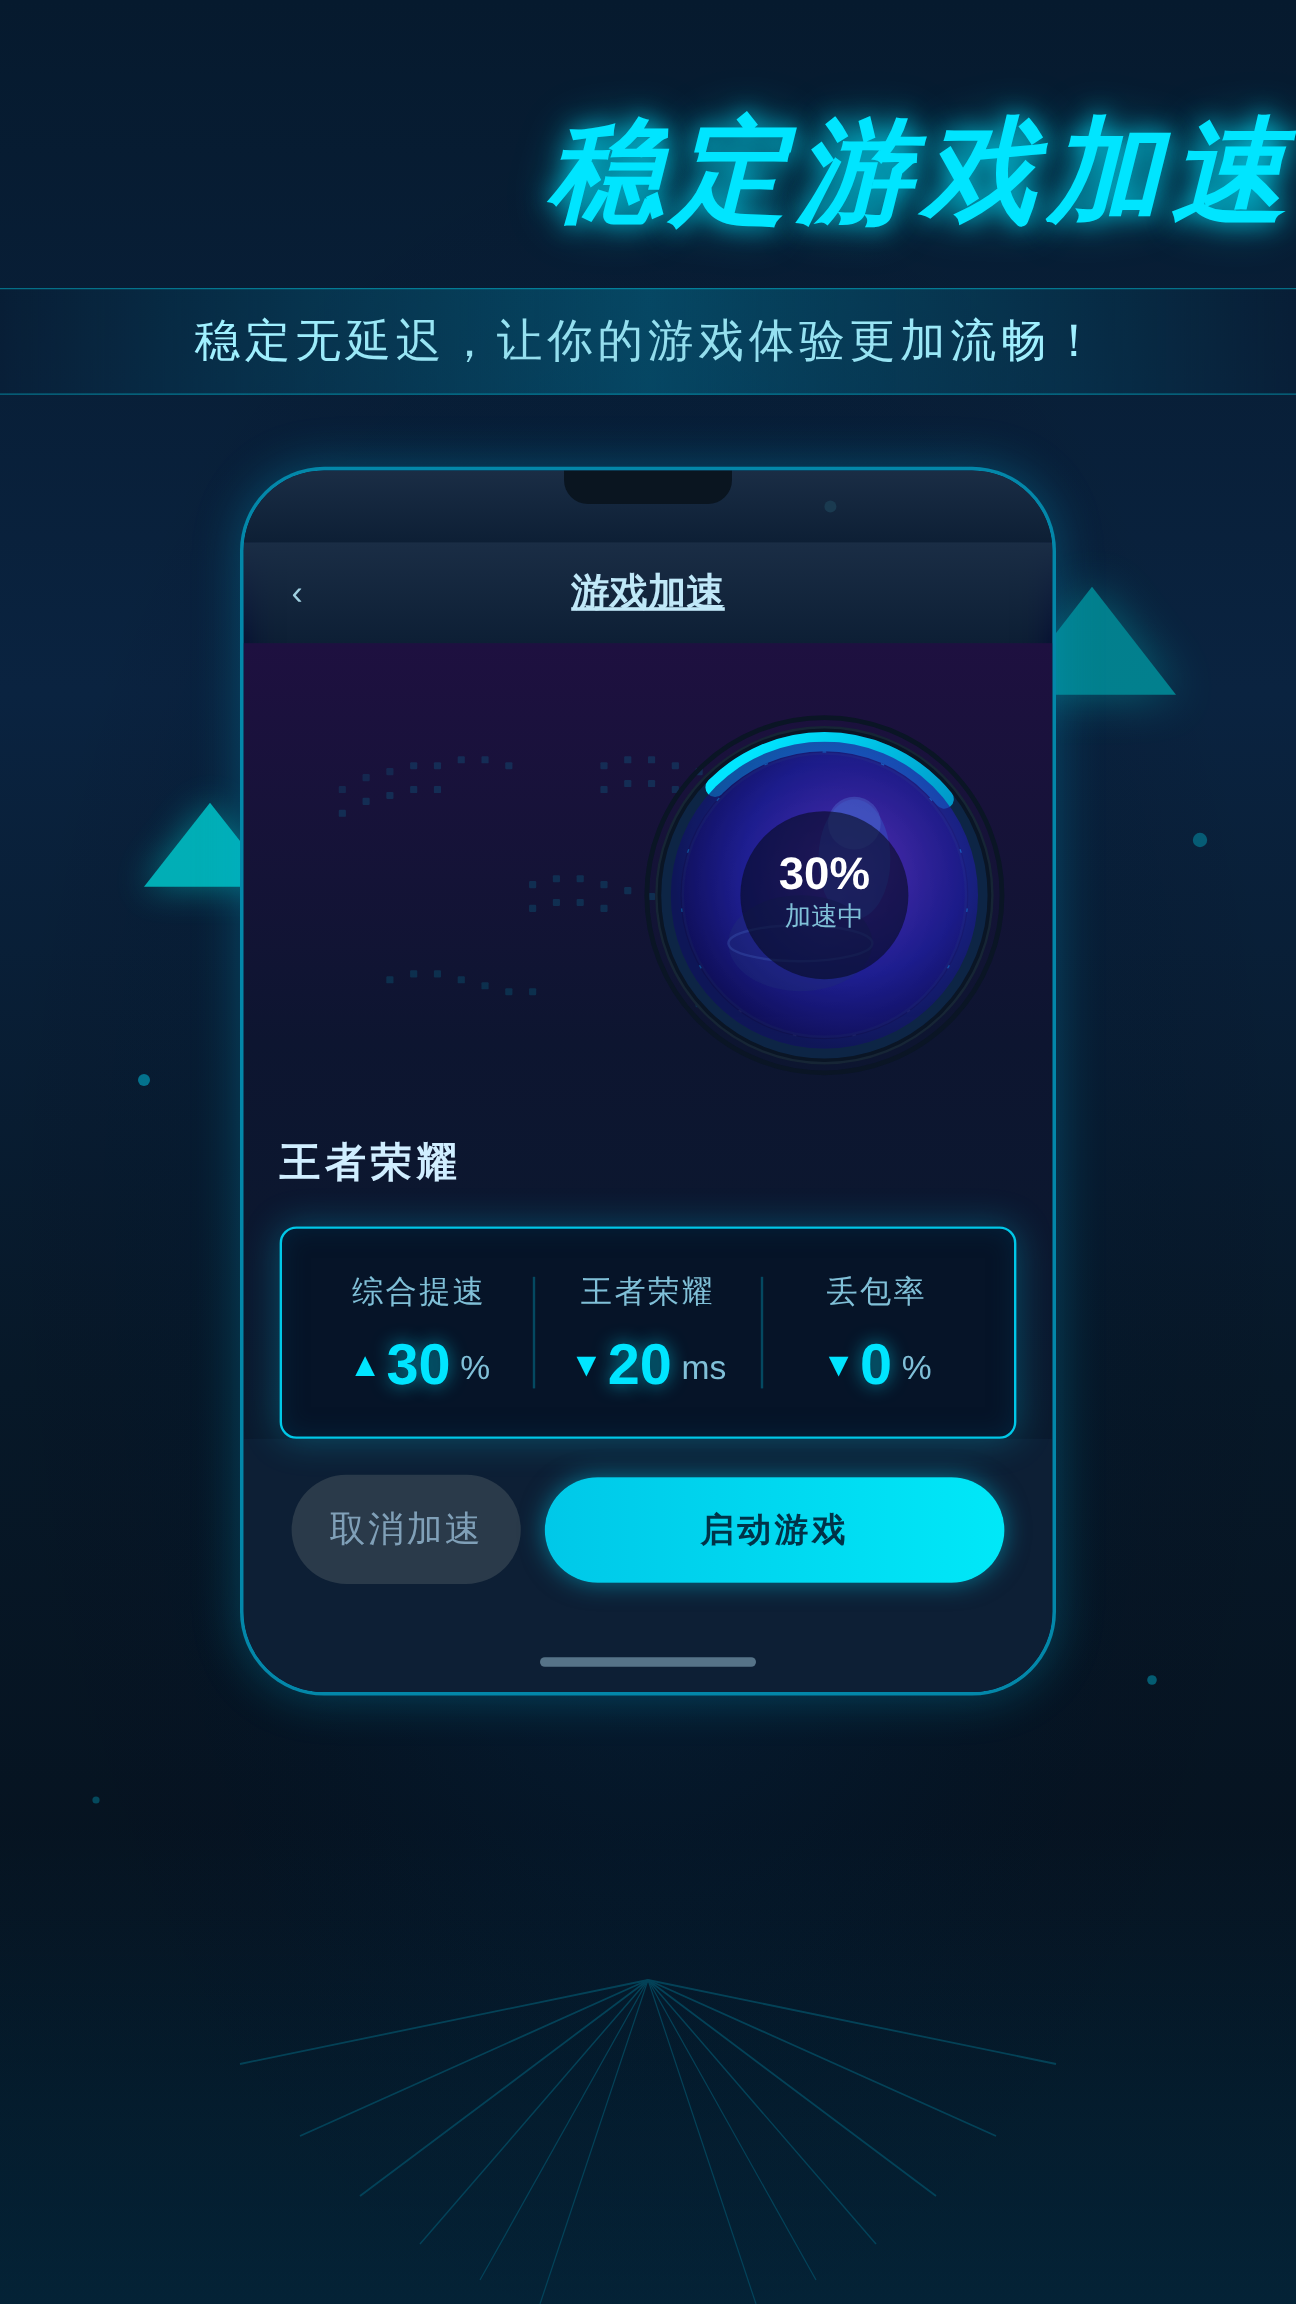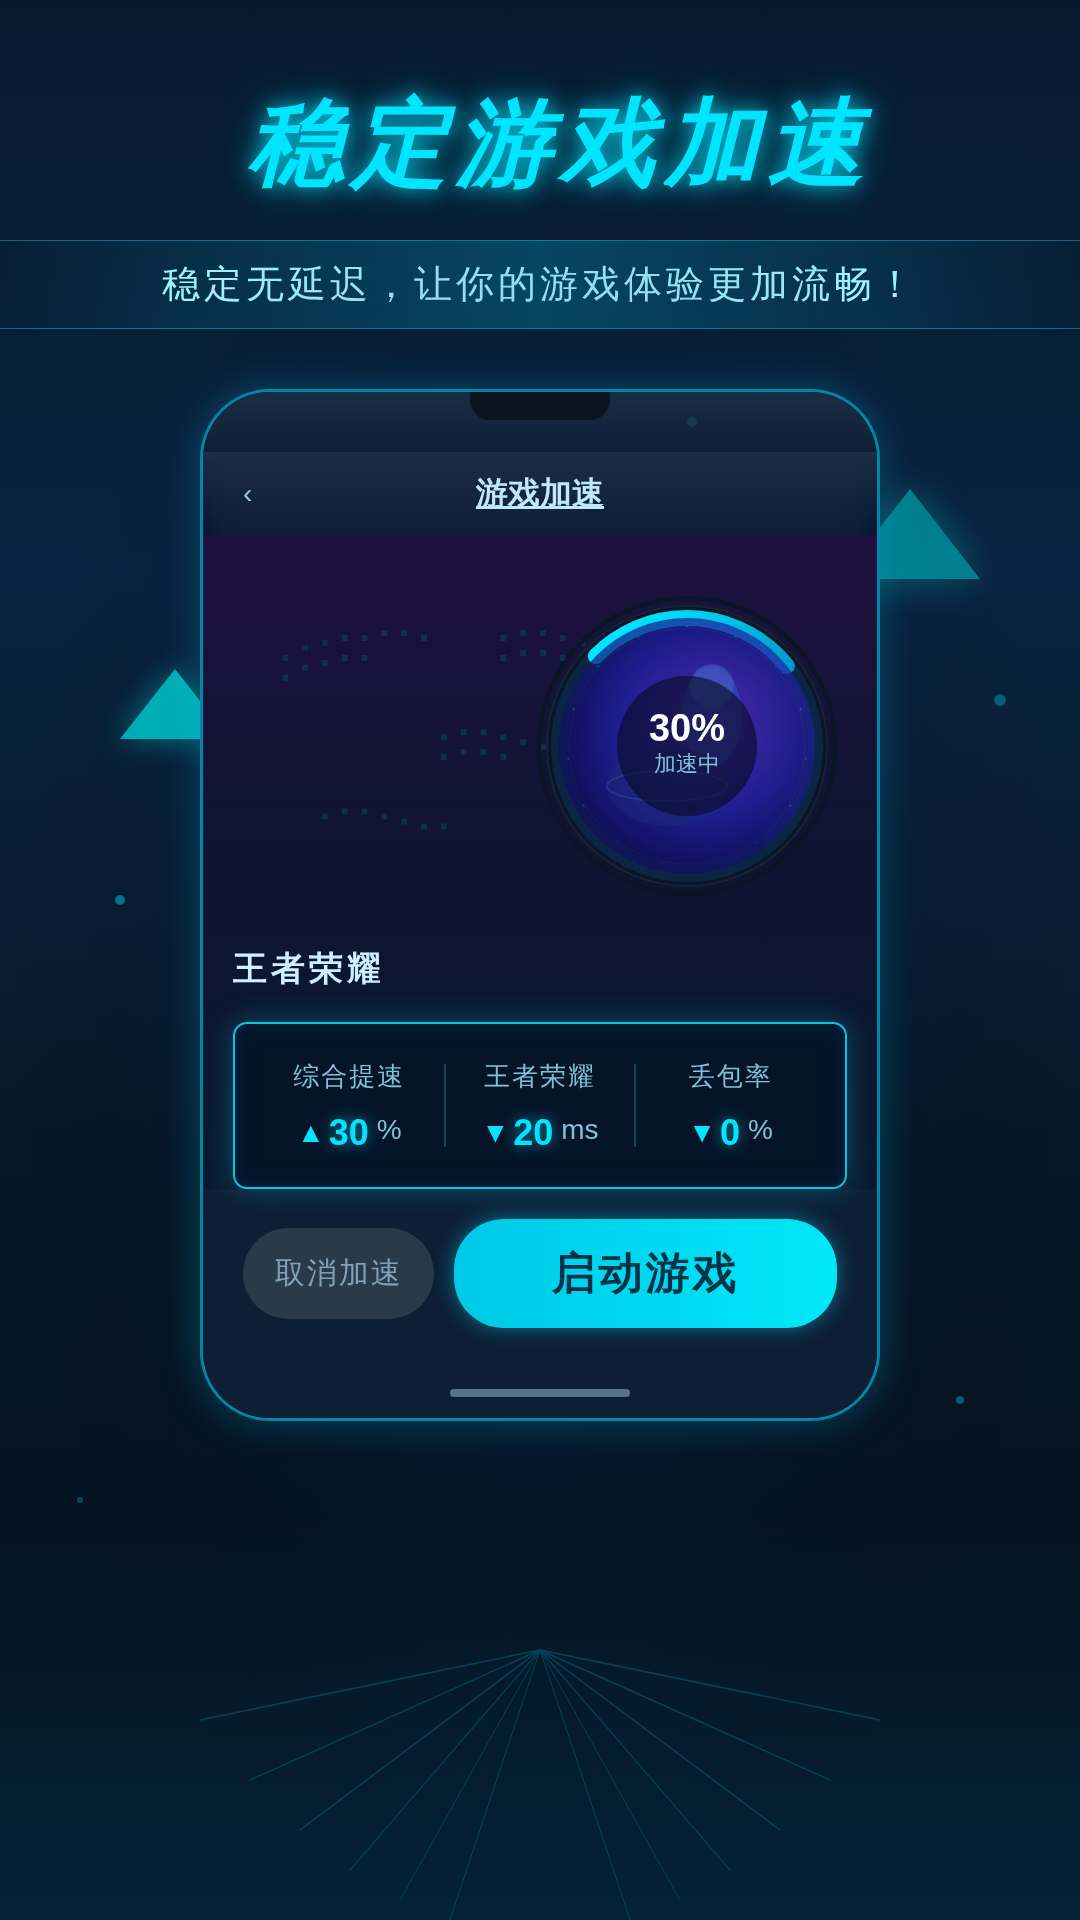--- a/index.html
+++ b/index.html
@@ -17,21 +17,21 @@
     
     .bg-decor {
       position: absolute;
       top: 0; left: 0; right: 0; bottom: 0;
       pointer-events: none;
       overflow: hidden;
     }
 
     
     .main-title {
-      text-align: center;
+      text-align: right;
       padding-top: 80px;
       position: relative;
       z-index: 2;
       padding-left: 40px;
     }
 
     .main-title h1 {
       font-size: 96px;
       font-weight: 900;
       color: #00e5ff;
@@ -257,21 +257,21 @@
       color: #00e5ff;
       font-size: 28px;
     }
 
     .stat-arrow-down {
       color: #00e5ff;
       font-size: 28px;
     }
 
     .stat-number {
-      font-size: 36px;
+      font-size: 48px;
       font-weight: 700;
       color: #00e5ff;
       text-shadow: 0 0 15px rgba(0,229,255,0.6);
       line-height: 1;
     }
 
     .stat-unit {
       font-size: 28px;
       color: #80c0d8;
       margin-left: 4px;
@@ -301,21 +301,21 @@
       cursor: pointer;
     }
 
     .btn-start {
       flex: 2;
       padding: 25px 0;
       background: linear-gradient(90deg, #00c8e8, #00e8f8);
       border: none;
       border-radius: 50px;
       color: #003348;
-      font-size: 44px;
+      font-size: 28px;
       font-weight: 700;
       font-family: inherit;
       letter-spacing: 3px;
       cursor: pointer;
       box-shadow: 0 0 20px rgba(0,200,232,0.5);
     }
 
     
     .phone-home-bar {
       height: 50px;

